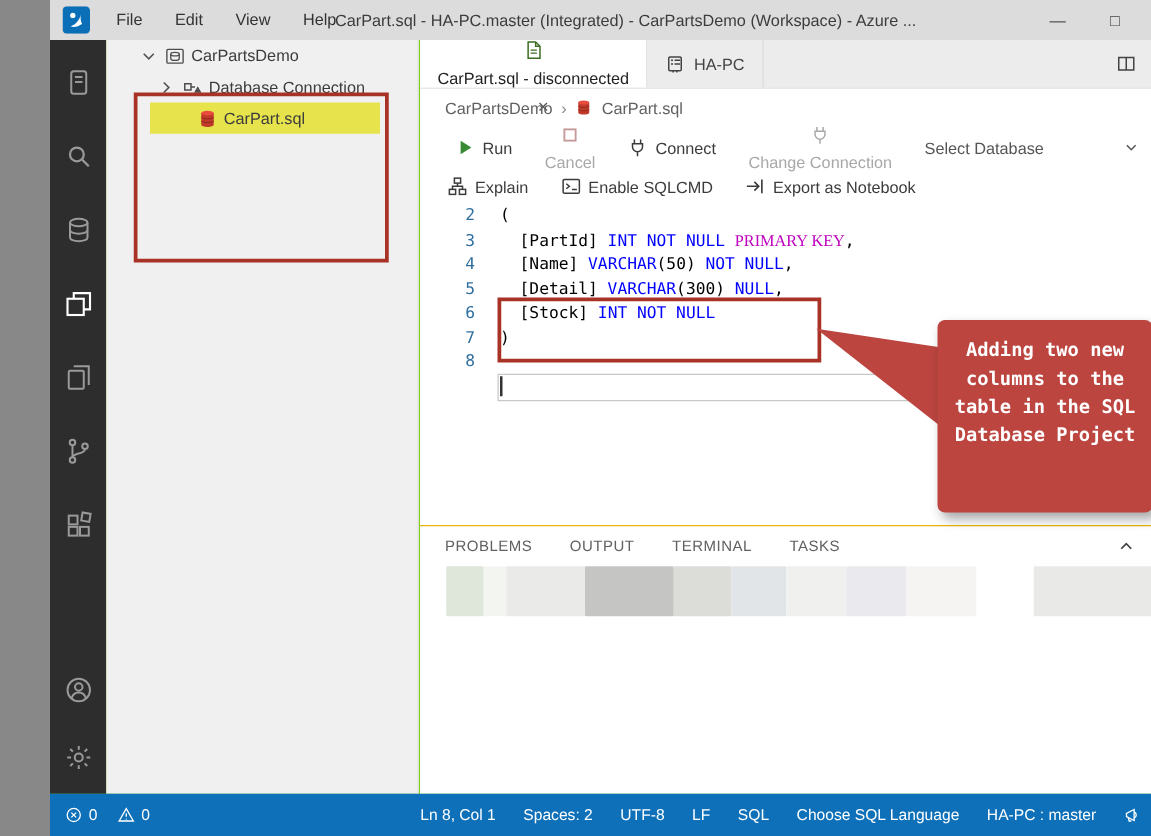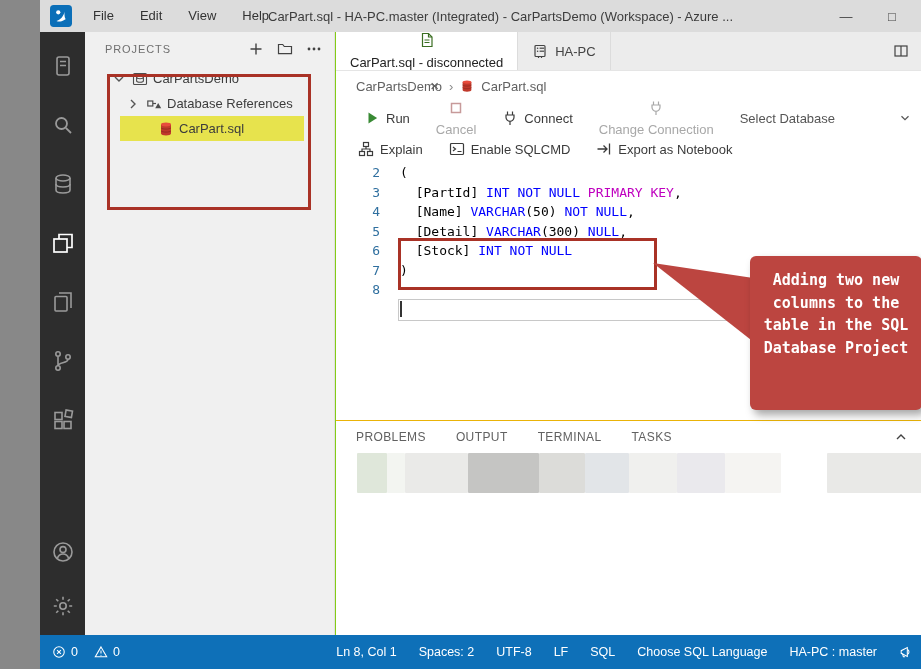--- a/index.html
+++ b/index.html
@@ -55,21 +55,21 @@
   .qitem.disabled{color:#a8a8a8;flex-direction:column;}
   .qitem.dropdown{width:172px;justify-content:space-between;color:#555;gap:19px;}
   .dd-chevron svg{width:14px;height:14px;}
   .vsep{width:1px;height:18px;background:#c9c9c9;}
   
   .code{position:relative;height:calc(100% - 130px);font-family:"DejaVu Sans Mono","Liberation Mono",monospace;font-size:13px;}
   .code-line{height:19.5px;line-height:19.5px;white-space:pre;}
   .gutter{display:inline-block;width:44px;padding-right:20px;text-align:right;color:#2f6f9f;}
   .tok-kw{color:#0000ff;}
   .tok-id{color:#000000;}
-  .tok-mag{color:#bf00bf;}
+  .tok-mag{color:#bf00bf;font-family:Liberation Serif, serif;}
   .current-line{position:absolute;left:62px;right:14px;top:136px;height:20px;border:1px solid #c8c8c8;pointer-events:none;}
   .caret{position:absolute;left:64px;top:138px;width:1.5px;height:16px;background:#333;}
   .code-rect{left:62px;top:75px;width:253px;height:46px;z-index:3;}
   .callout-arrow{position:absolute;left:0;top:0;pointer-events:none;z-index:4;}
   .callout{position:absolute;left:414px;top:93px;width:156px;min-height:128px;padding:13px 8px;
            background:#bc4540;color:#fff;font-weight:bold;font-size:15px;line-height:1.5;
            text-align:center;border-radius:6px;box-shadow:4px 5px 9px rgba(0,0,0,.35);z-index:5;}
   .scroll-thumb{position:absolute;right:1px;top:70px;width:13px;height:98px;background:#3f3f3f;}
   
   .panel{position:absolute;left:296px;right:0;top:420px;bottom:34px;background:#fff;border-top:1px solid #eab308;box-sizing:border-box;}
@@ -193,42 +193,20 @@
             <svg viewBox="0 0 24 24" fill="none" stroke="currentColor" stroke-width="1.6">
               <circle cx="12" cy="12" r="3.2"></circle>
               <path d="M12 2.8v3M12 18.2v3M2.8 12h3M18.2 12h3M5.2 5.2l2.1 2.1M16.7 16.7l2.1 2.1M18.8 5.2l-2.1 2.1M7.3 16.7l-2.1 2.1"></path>
             </svg>
           </span>
         </div>
       </div>
   </aside>
 
   <section class="sidebar">
-    <div class="sb-header">
-      <span>PROJECTS</span>
-      <span class="sb-actions" id="sb-actions">
-          <span class="icon">
-            <svg viewBox="0 0 16 16" fill="none" stroke="currentColor" stroke-width="1.4">
-              <path d="M8 2.5v11M2.5 8h11"></path>
-            </svg>
-          </span>
-          <span class="icon">
-            <svg viewBox="0 0 16 16" fill="none" stroke="currentColor" stroke-width="1.2">
-              <path d="M1.5 3.5h4.2l1.6 2h7.2v7.2h-13z"></path>
-            </svg>
-          </span>
-          <span class="icon">
-            <svg viewBox="0 0 16 16" fill="currentColor">
-              <circle cx="3" cy="8" r="1.4"></circle>
-              <circle cx="8" cy="8" r="1.4"></circle>
-              <circle cx="13" cy="8" r="1.4"></circle>
-            </svg>
-          </span>
-        </span>
-    </div>
     <div class="tree" id="tree">
         <div class="tree-row" style="padding-left: 26px;">
           <span class="icon tree-chevron">
             <svg viewBox="0 0 16 16" fill="none" stroke="currentColor" stroke-width="1.4">
               <path d="M4 6l4 4 4-4"></path>
             </svg>
           </span>
           <span class="icon">
             <svg viewBox="0 0 16 16" fill="none" stroke="#4d4d4d" stroke-width="1.1">
               <rect x="1.5" y="2.5" width="13" height="11" rx="1"></rect>
@@ -244,21 +222,21 @@
               <path d="M6 4l4 4-4 4"></path>
             </svg>
           </span>
           <span class="icon">
             <svg viewBox="0 0 16 16" fill="none" stroke="#4d4d4d" stroke-width="1.2">
               <rect x="1.8" y="5" width="5" height="5"></rect>
               <path d="M6.8 7.5h3.2"></path>
               <path d="M9.2 12.2l3-5.2 3 5.2z" fill="#4d4d4d" stroke="none"></path>
             </svg>
           </span>
-          <span class="tree-label">Database References</span>
+          <span class="tree-label">Database Connection</span>
         </div>
         <div class="tree-row selected" style="padding-left: 54px;">
           <div class="sel-band" style="background: rgb(231, 227, 77);"></div>
           <span class="tree-chevron-spacer"></span>
           <span class="icon">
             <svg viewBox="0 0 16 16">
               <path d="M3 3.5v9c0 1.2 2.2 2 5 2s5-.8 5-2v-9z" fill="#c0392b"></path>
               <ellipse cx="8" cy="3.5" rx="5" ry="1.9" fill="#e74c3c"></ellipse>
               <path d="M3 6.9c1 .8 2.9 1.2 5 1.2s4-.4 5-1.2M3 9.9c1 .8 2.9 1.2 5 1.2s4-.4 5-1.2" stroke="#8e2a1f" fill="none" stroke-width=".8"></path>
             </svg>

